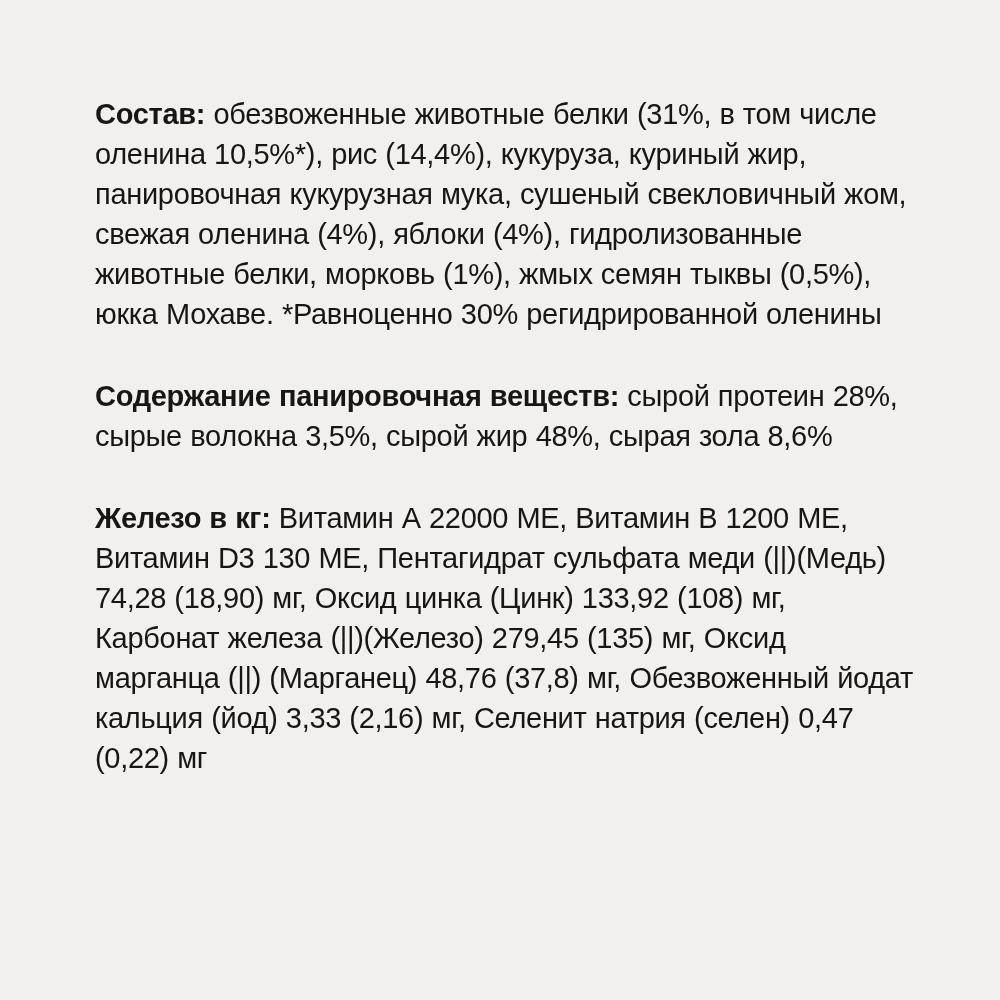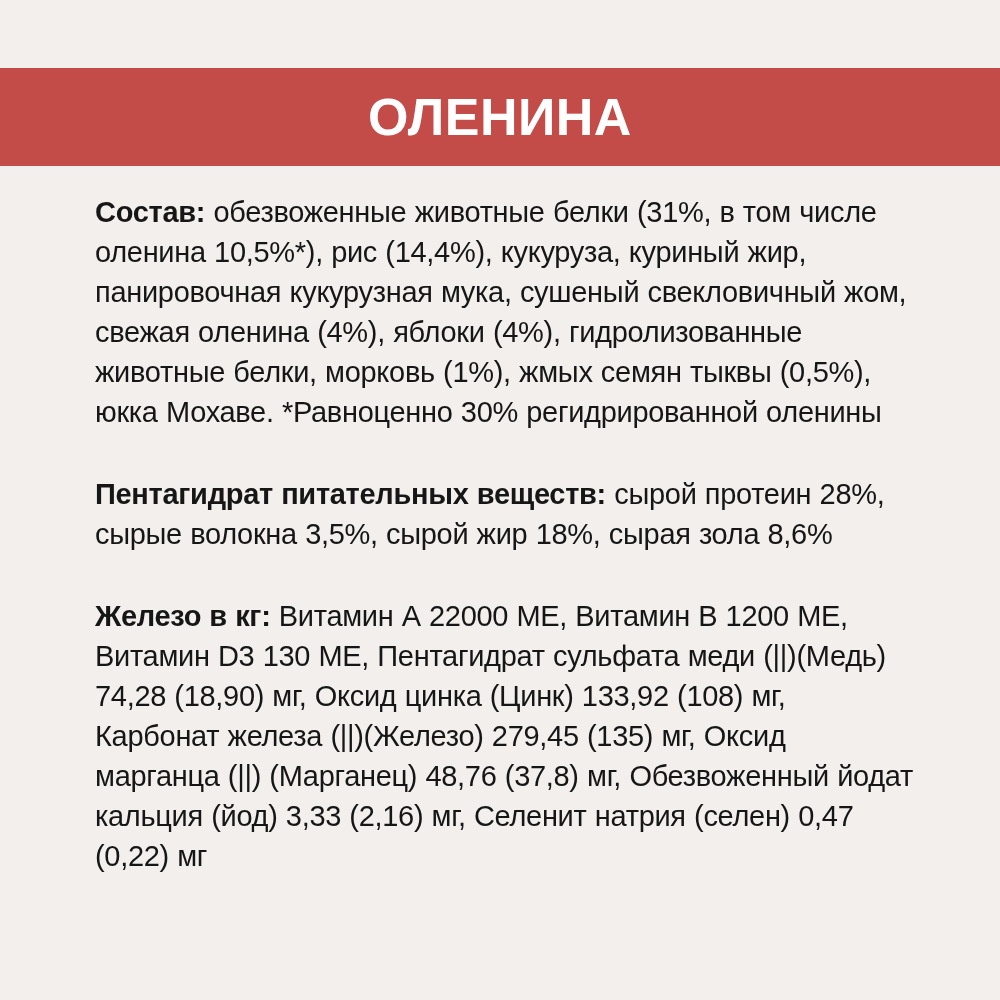--- a/index.html
+++ b/index.html
@@ -41,33 +41,30 @@
   }
   .section-label { font-weight: 700; }
   .section-text { font-weight: 400; }
 </style>
 </head>
 <body>
 
 <div class="page">
   <div class="top-spacer"></div>
 
-  <header class="header-band">
-    <h1 class="header-title">ОЛЕНИНА</h1>
-  </header>
 
   <main class="content">
     <p class="section">
       <strong class="section-label">Состав:</strong>
       <span class="section-text">обезвоженные животные белки (31%, в том числе оленина 10,5%*), рис (14,4%), кукуруза, куриный жир, панировочная кукурузная мука, сушеный свекловичный жом, свежая оленина (4%), яблоки (4%), гидролизованные животные белки, морковь (1%), жмых семян тыквы (0,5%), юкка Мохаве. *Равноценно 30% регидрированной оленины</span>
     </p>
 
     <p class="section">
-      <strong class="section-label">Пентагидрат питательных веществ:</strong>
-      <span class="section-text">сырой протеин 28%, сырые волокна 3,5%, сырой жир 18%, сырая зола 8,6%</span>
+      <strong class="section-label">Содержание панировочная веществ:</strong>
+      <span class="section-text">сырой протеин 28%, сырые волокна 3,5%, сырой жир 48%, сырая зола 8,6%</span>
     </p>
 
     <p class="section">
       <strong class="section-label">Железо в кг:</strong>
       <span class="section-text">Витамин А 22000 МЕ, Витамин В 1200 МЕ, Витамин D3 130 МЕ, Пентагидрат сульфата меди (||)(Медь) 74,28 (18,90) мг, Оксид цинка (Цинк) 133,92 (108) мг, Карбонат железа (||)(Железо) 279,45 (135) мг, Оксид марганца (||) (Марганец) 48,76 (37,8) мг, Обезвоженный йодат кальция (йод) 3,33 (2,16) мг, Селенит натрия (селен) 0,47 (0,22) мг</span>
     </p>
   </main>
 </div>
 
 </body></html>

